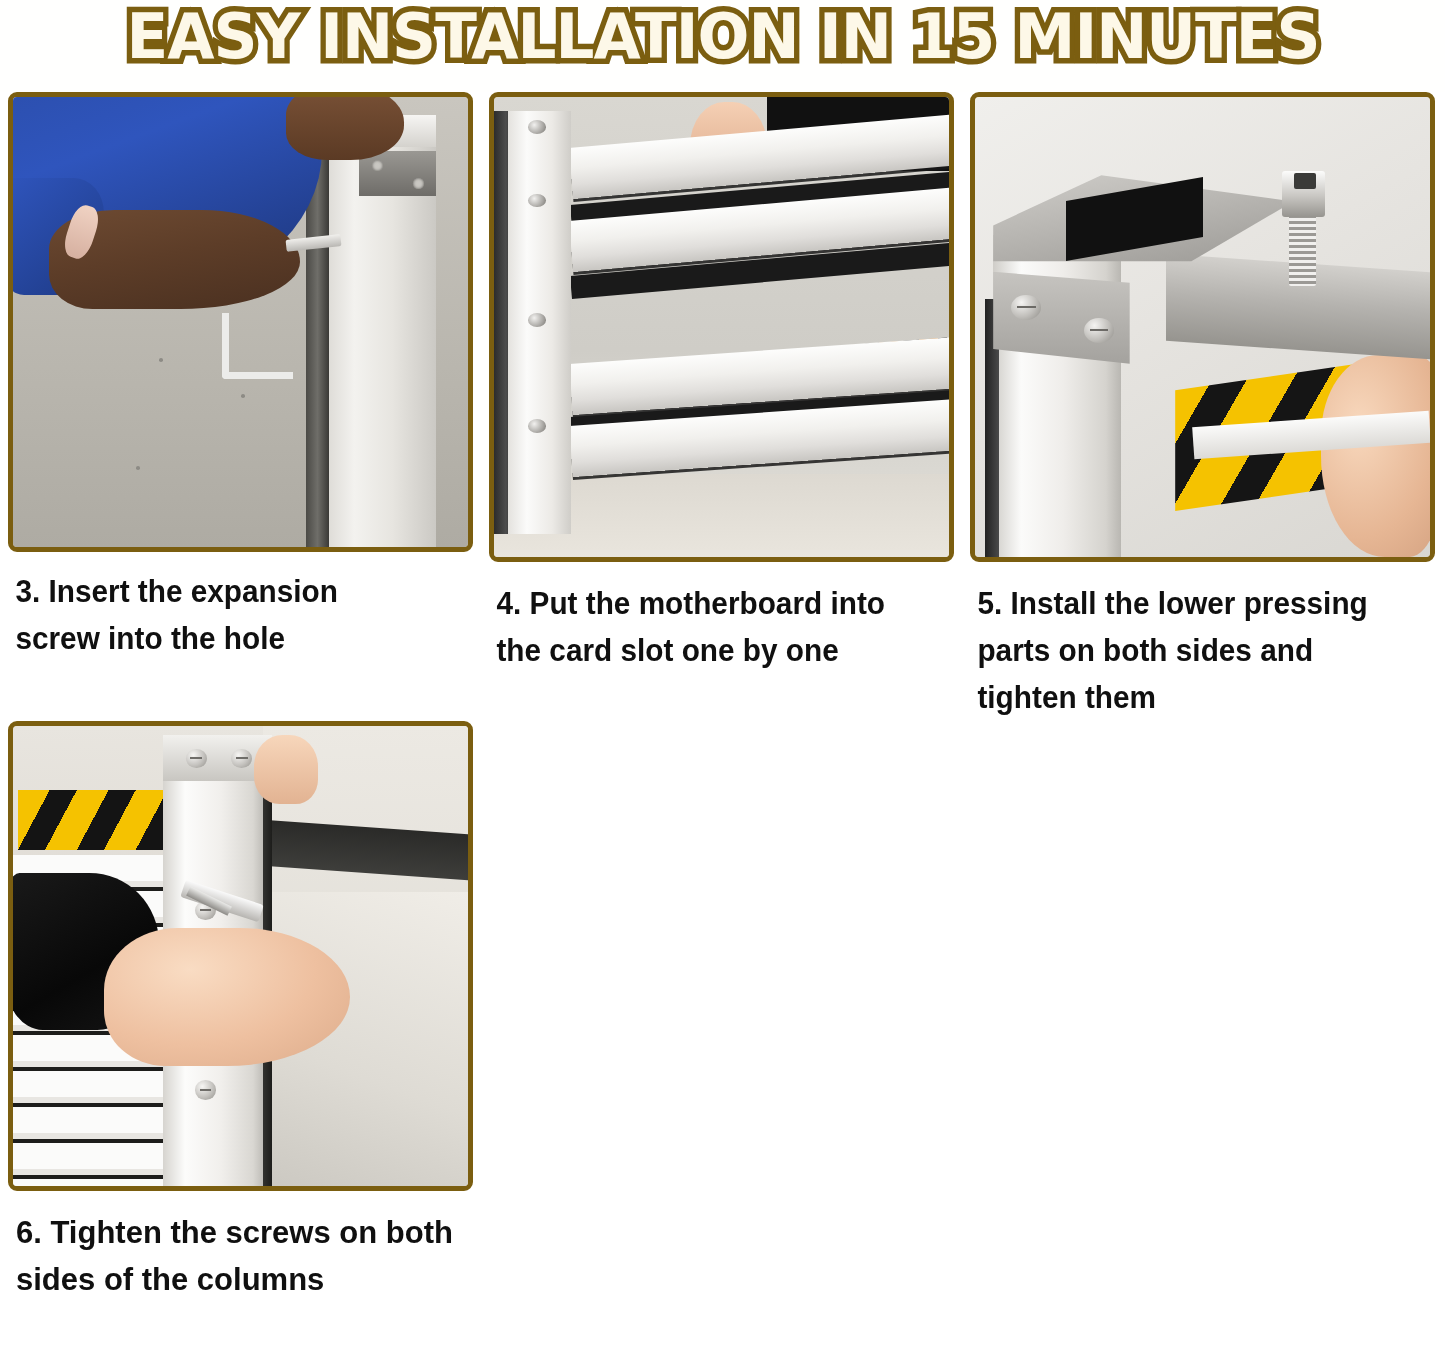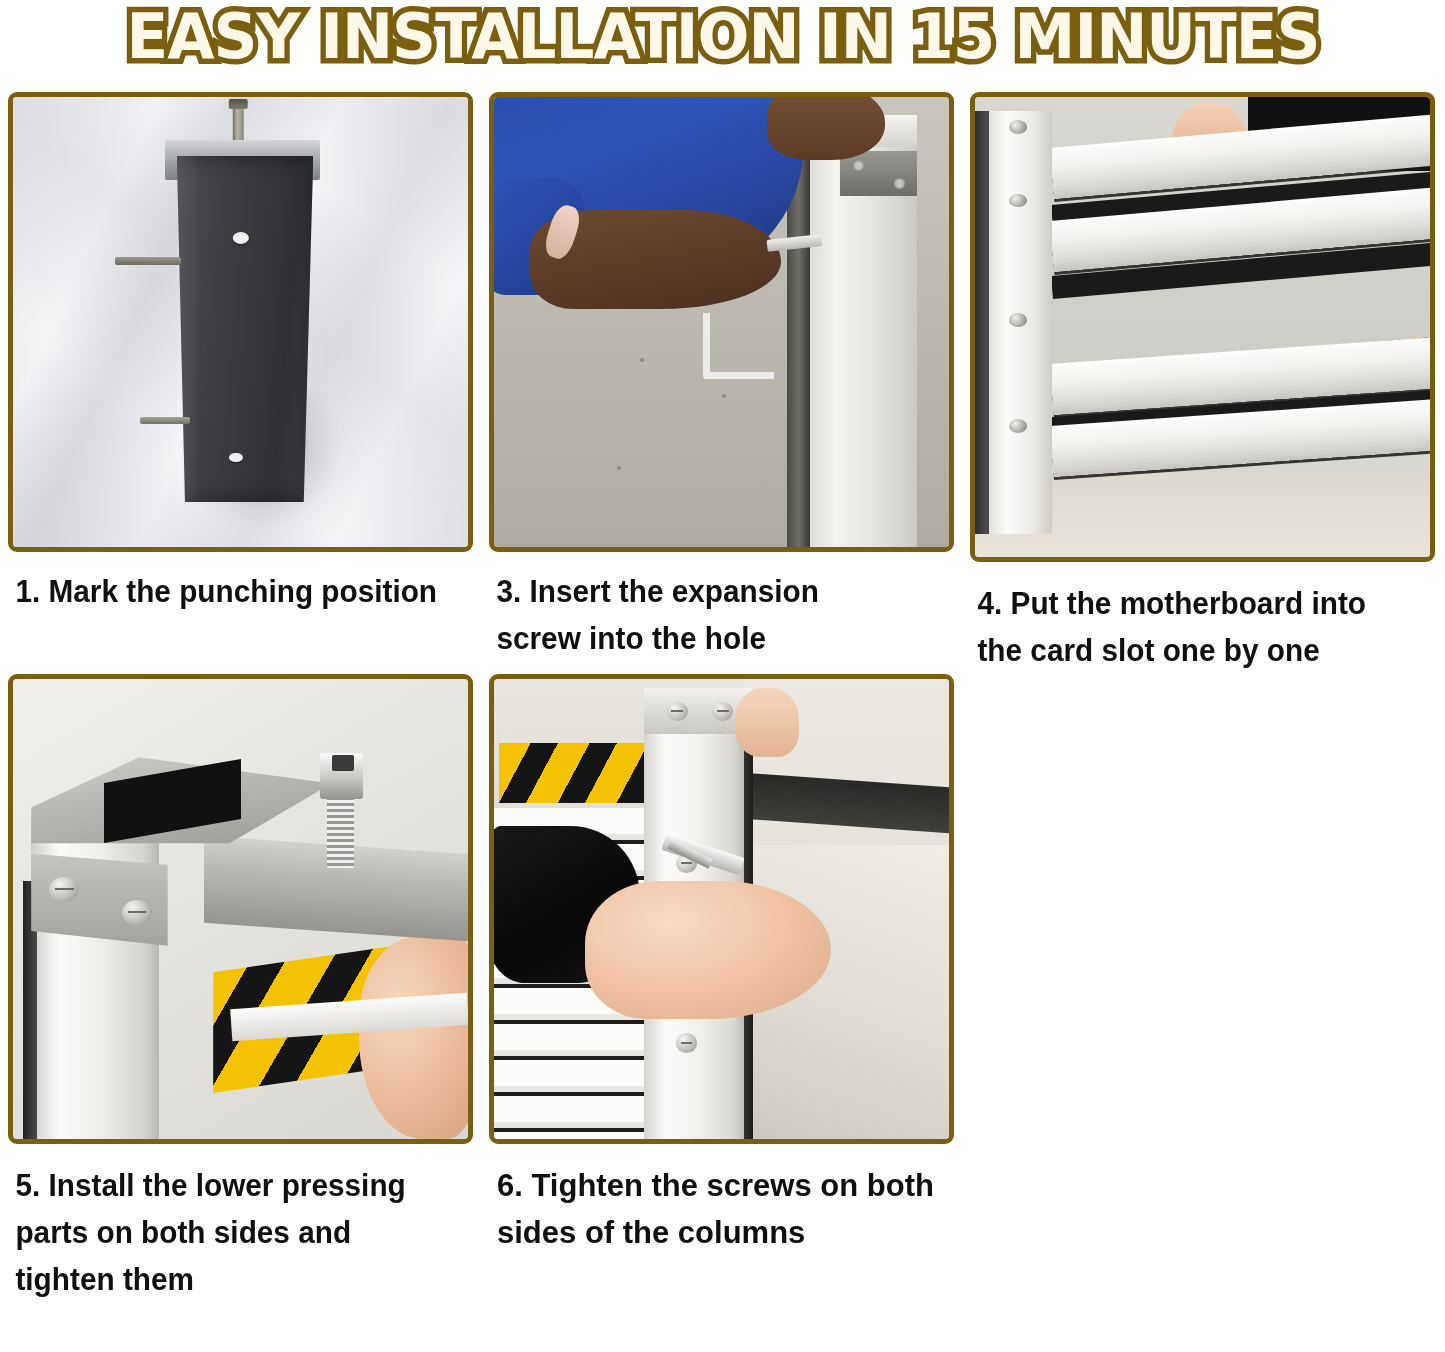--- a/index.html
+++ b/index.html
@@ -433,37 +433,20 @@
 </style>
 </head>
 <body>
 
 <div class="title-bar">
   <div class="title-text">EASY INSTALLATION IN 15 MINUTES</div>
 </div>
 
 <div class="steps-grid">
 
-  <div class="step-cell">
-    <div class="photo-frame">
-      <div class="photo-inner">
-        <div class="p1-bg"></div>
-        <div class="p1-shadow"></div>
-        <div class="p1-topbolt"></div>
-        <div class="p1-plate"></div>
-        <div class="p1-body"></div>
-        <div class="p1-bodyhl"></div>
-        <div class="p1-hole1"></div>
-        <div class="p1-hole2"></div>
-        <div class="p1-bolt-a"></div>
-        <div class="p1-bolt-b"></div>
-      </div>
-    </div>
-    <div class="caption">1. Mark the punching position</div>
-  </div>
 
 
   <div class="step-cell last">
     <div class="photo-frame">
       <div class="photo-inner">
         <div class="p3-bg"></div>
         <div class="p3-post"></div>
         <div class="p3-post-edge"></div>
         <div class="p3-post-top"></div>
         <div class="p3-plate"></div>

